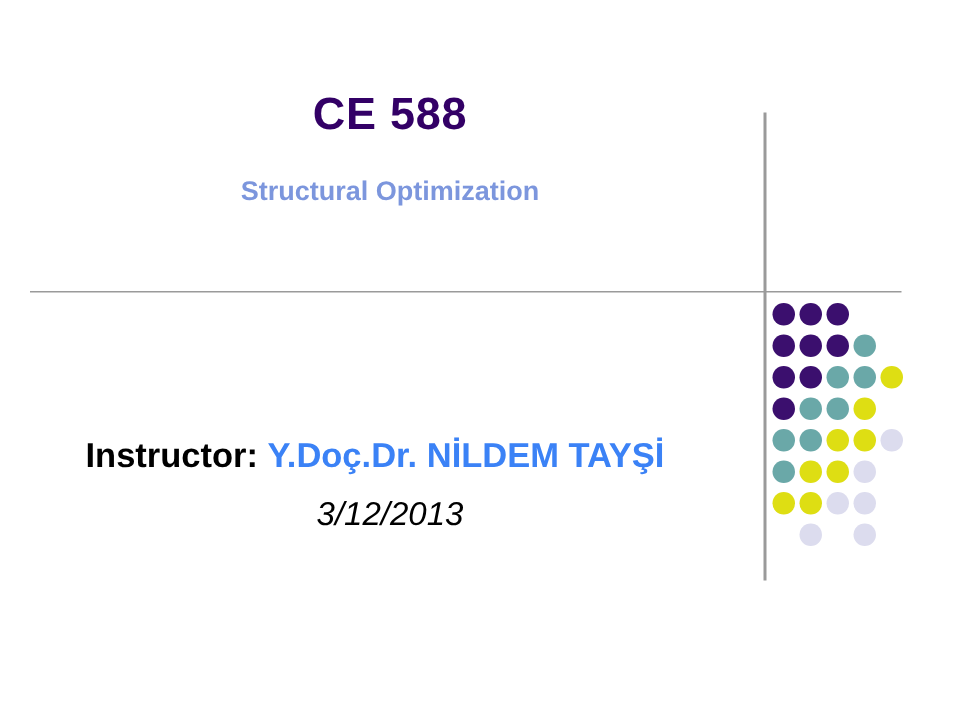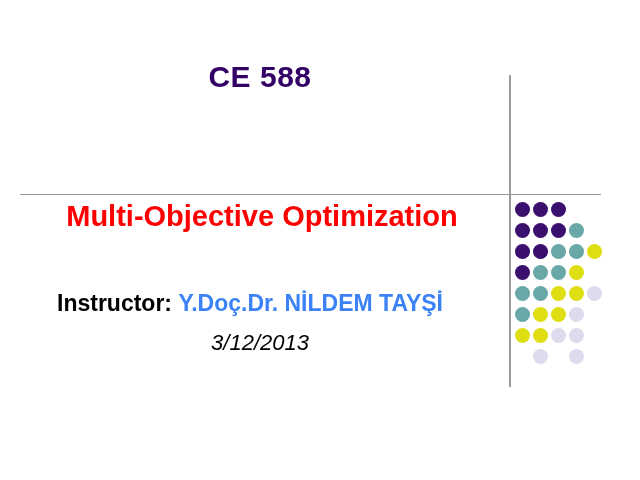--- a/index.html
+++ b/index.html
@@ -122,22 +122,22 @@
 </head>
 <body>
 
 <div id="slide">
 
   <div class="v-rule"></div>
   <div class="h-rule"></div>
 
   <div class="title">CE 588</div>
 
+  <div class="subtitle">Structural Optimization</div>
 
-  <div class="heading">Multi-Objective Optimization</div>
 
   <div class="line-instructor">
     <span class="lbl">Instructor:</span>
     <span class="val">Y.Doç.Dr. NİLDEM TAYŞİ</span>
   </div>
 
   <div class="line-date">3/12/2013</div>
 
 
   <div id="dot-grid">

